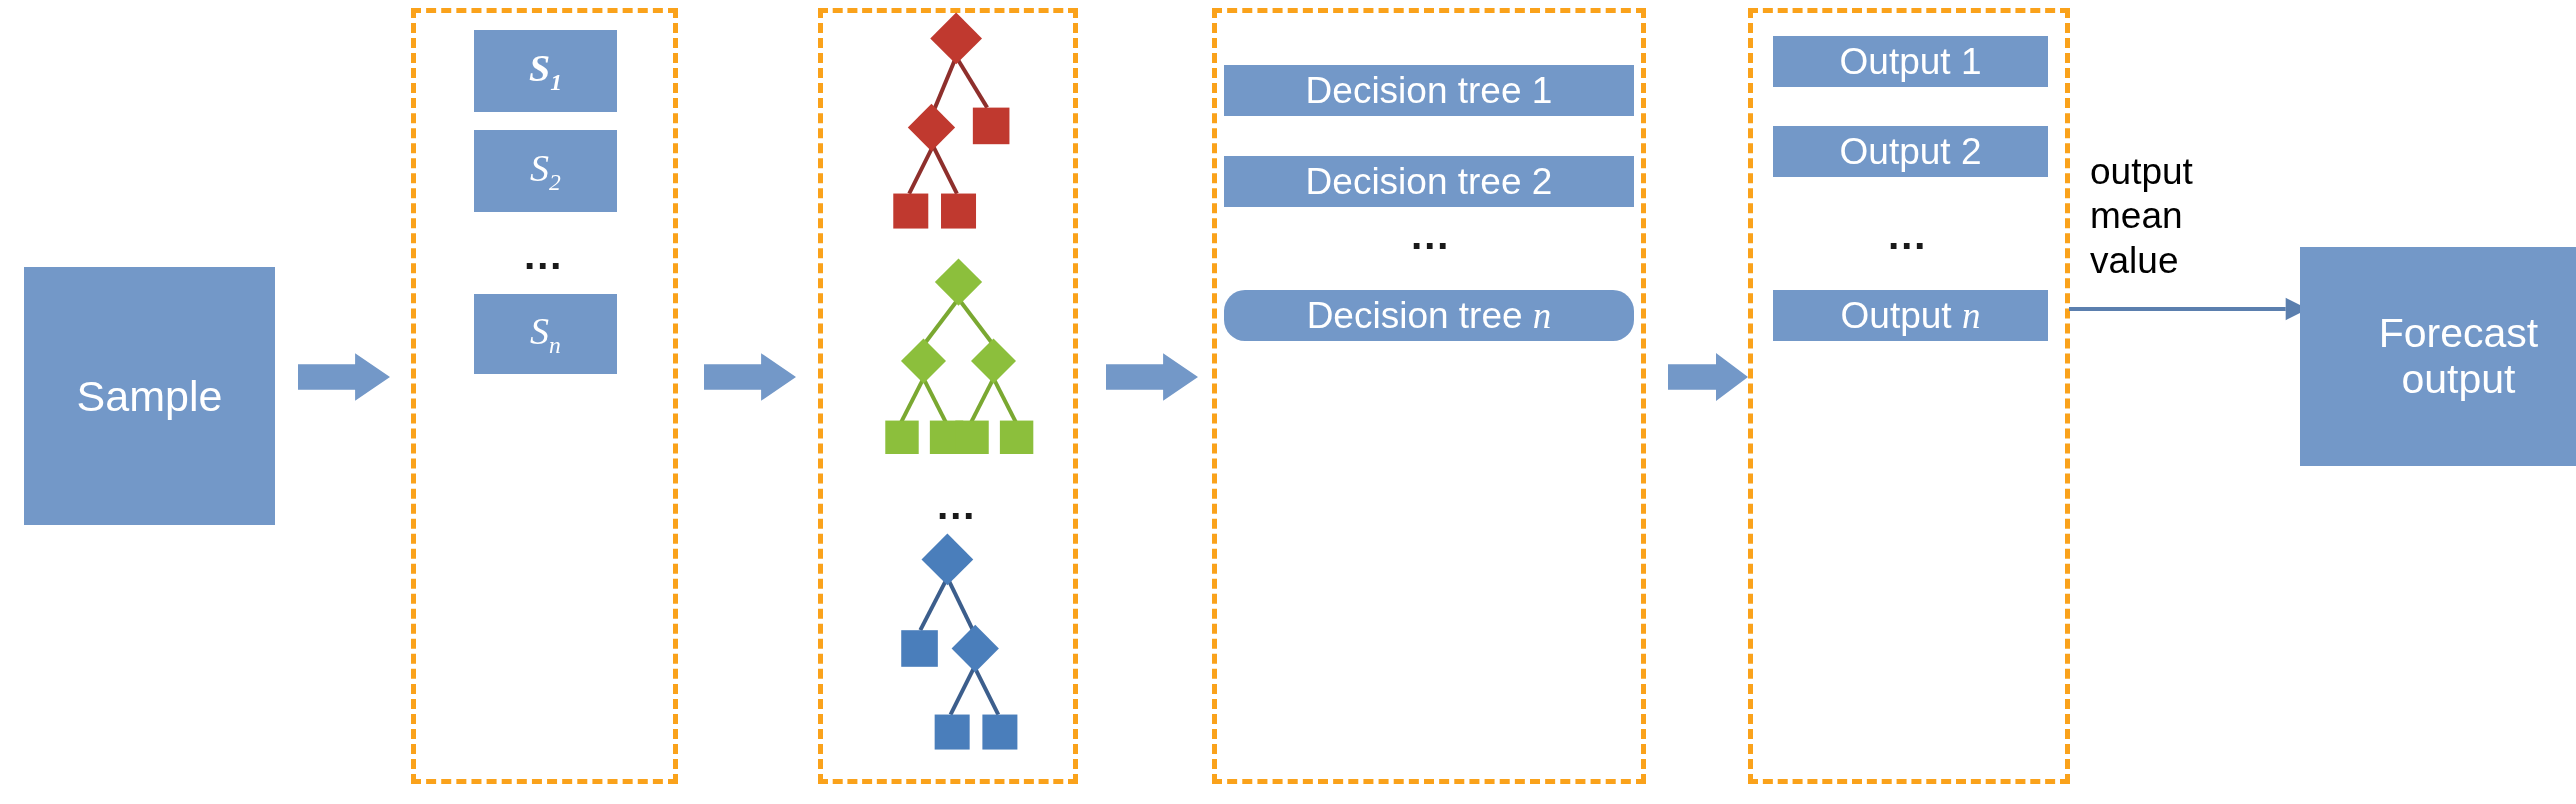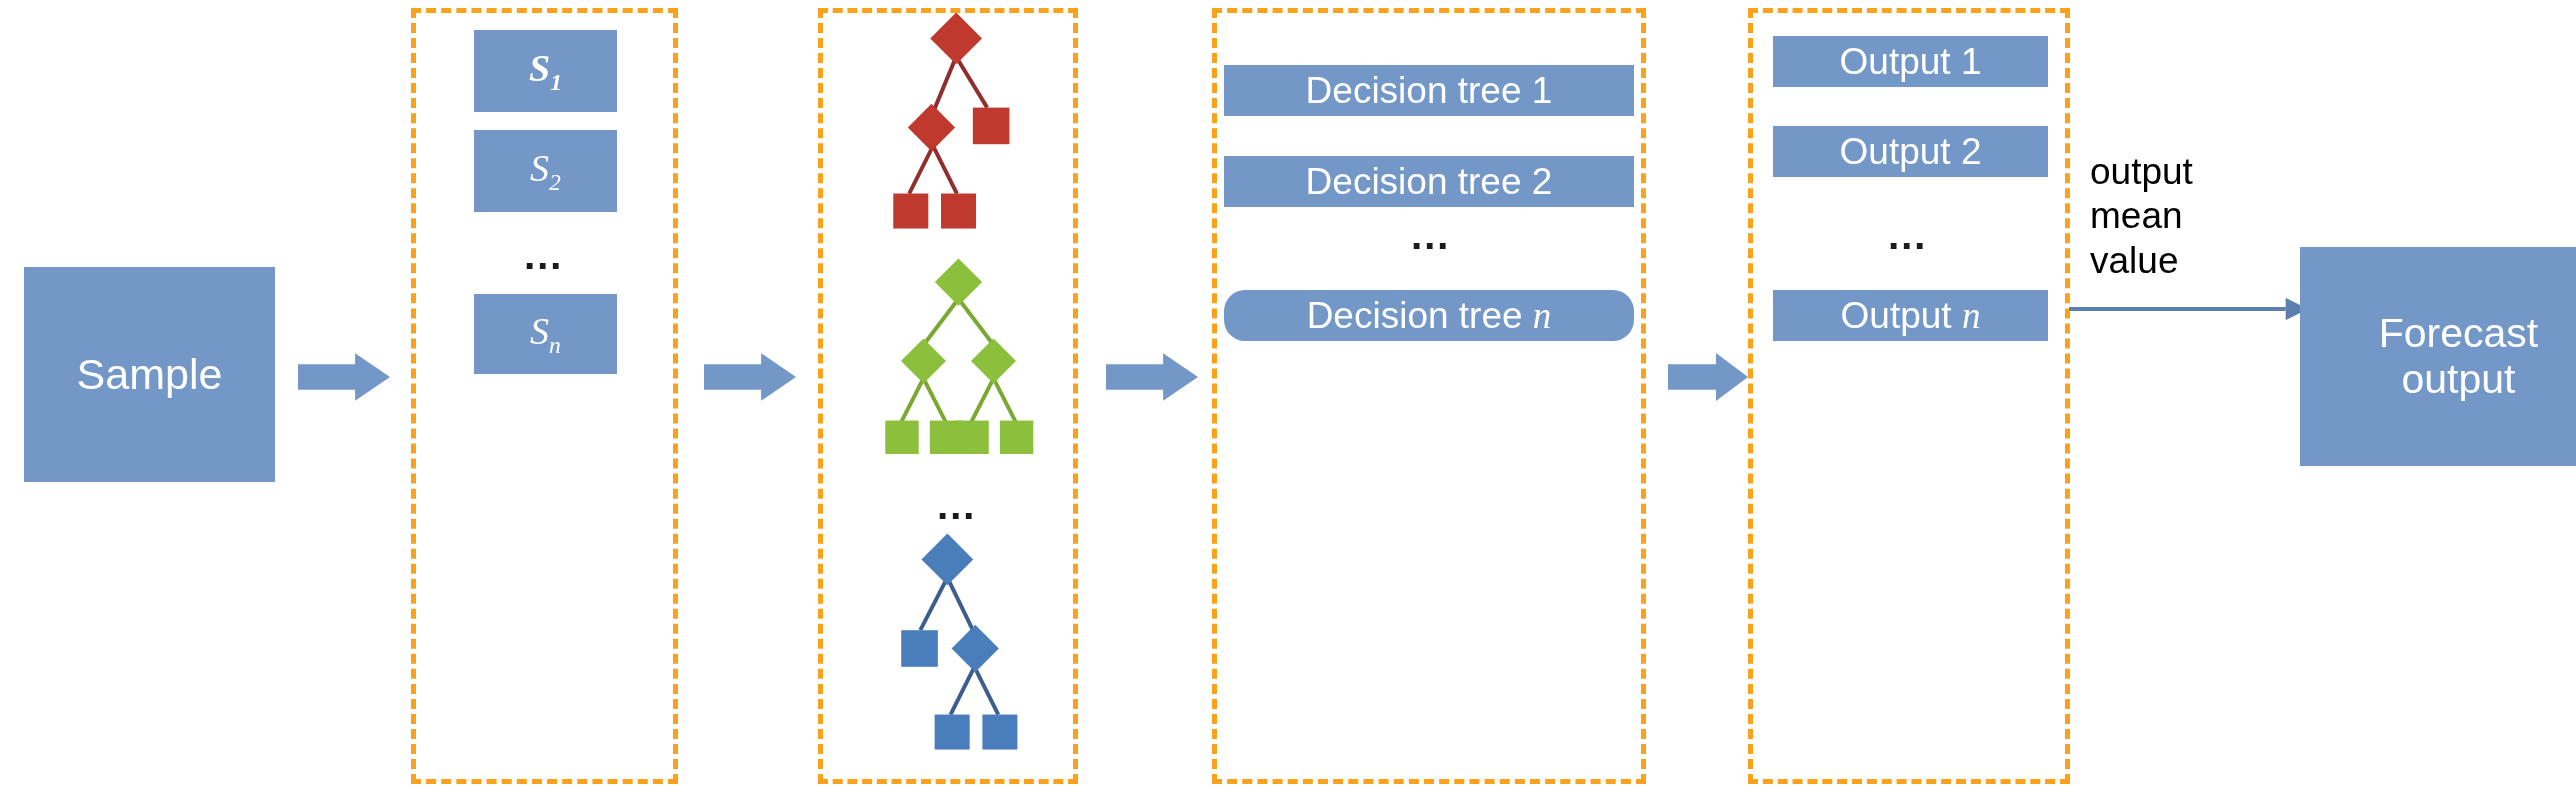--- a/index.html
+++ b/index.html
@@ -34,21 +34,21 @@
     font-family:"Liberation Sans",sans-serif;
     line-height:1.20;text-align:left;white-space:pre-line;
   }
   .treesvg{position:absolute;}
 </style>
 </head>
 <body>
 
 <div id="stage">
 
-  <div class="blue-box" style="left:24px;top:267px;width:251px;height:215px;font-size:43px;">
+  <div class="blue-box" style="left:24px;top:267px;width:251px;height:258px;font-size:43px;">
     <span>Sample</span>
   </div>
 
   <svg class="blockarrow" style="left:298px;top:353px;" width="92" height="48" viewBox="0 0 116 60">
     <polygon points="0,14 72,14 72,0 116,30 72,60 72,46 0,46" fill="#7398c8"></polygon>
   </svg>
 
   <div class="dashed-group" style="left:411px;top:8px;width:267px;height:776px;">
   </div>
 

